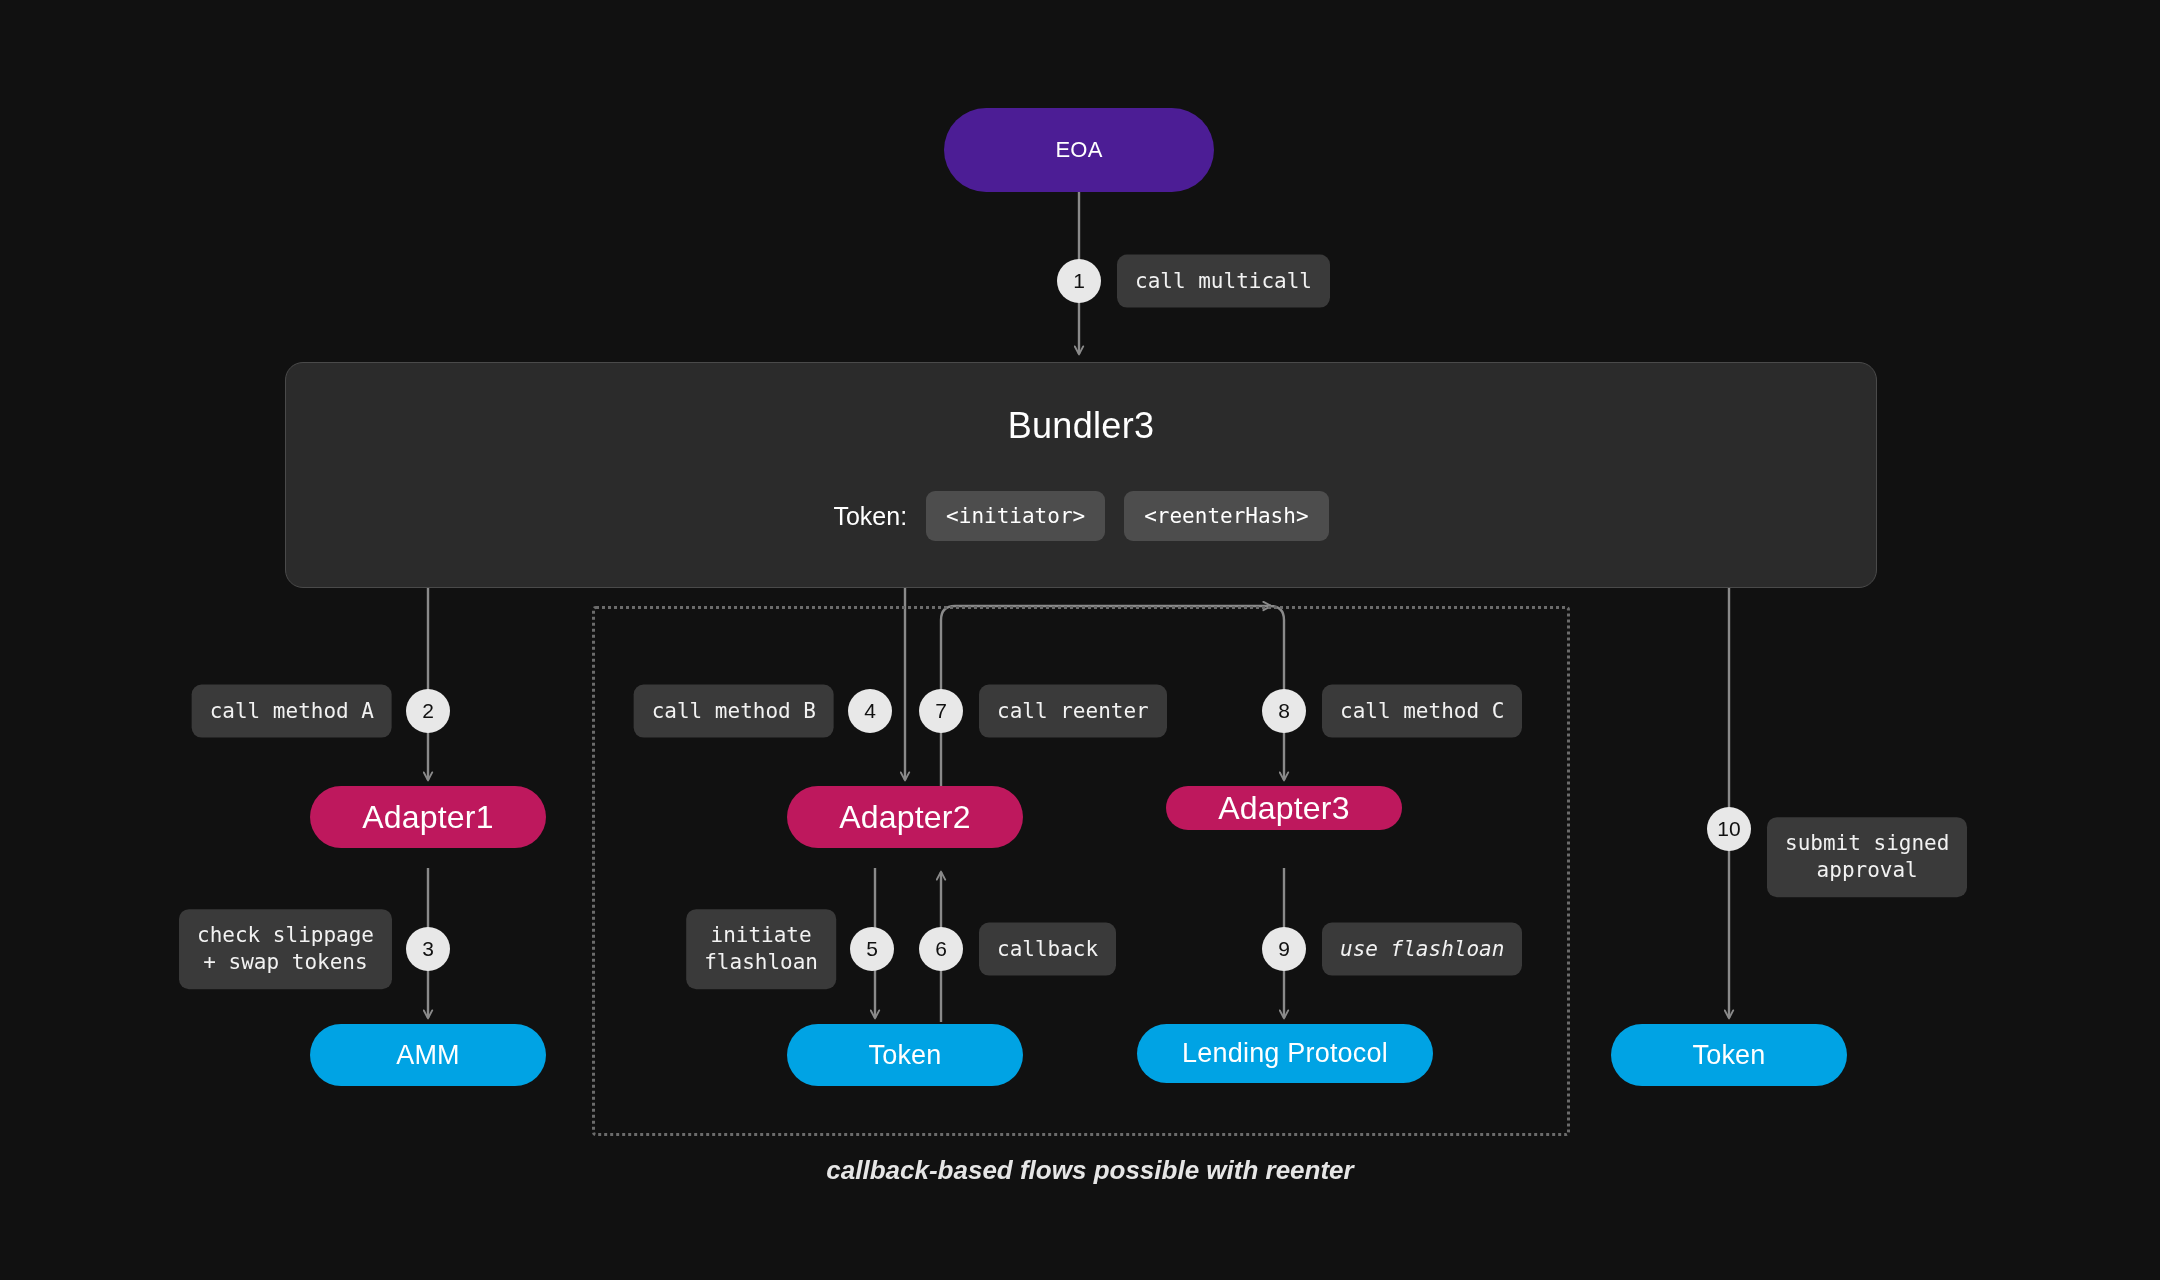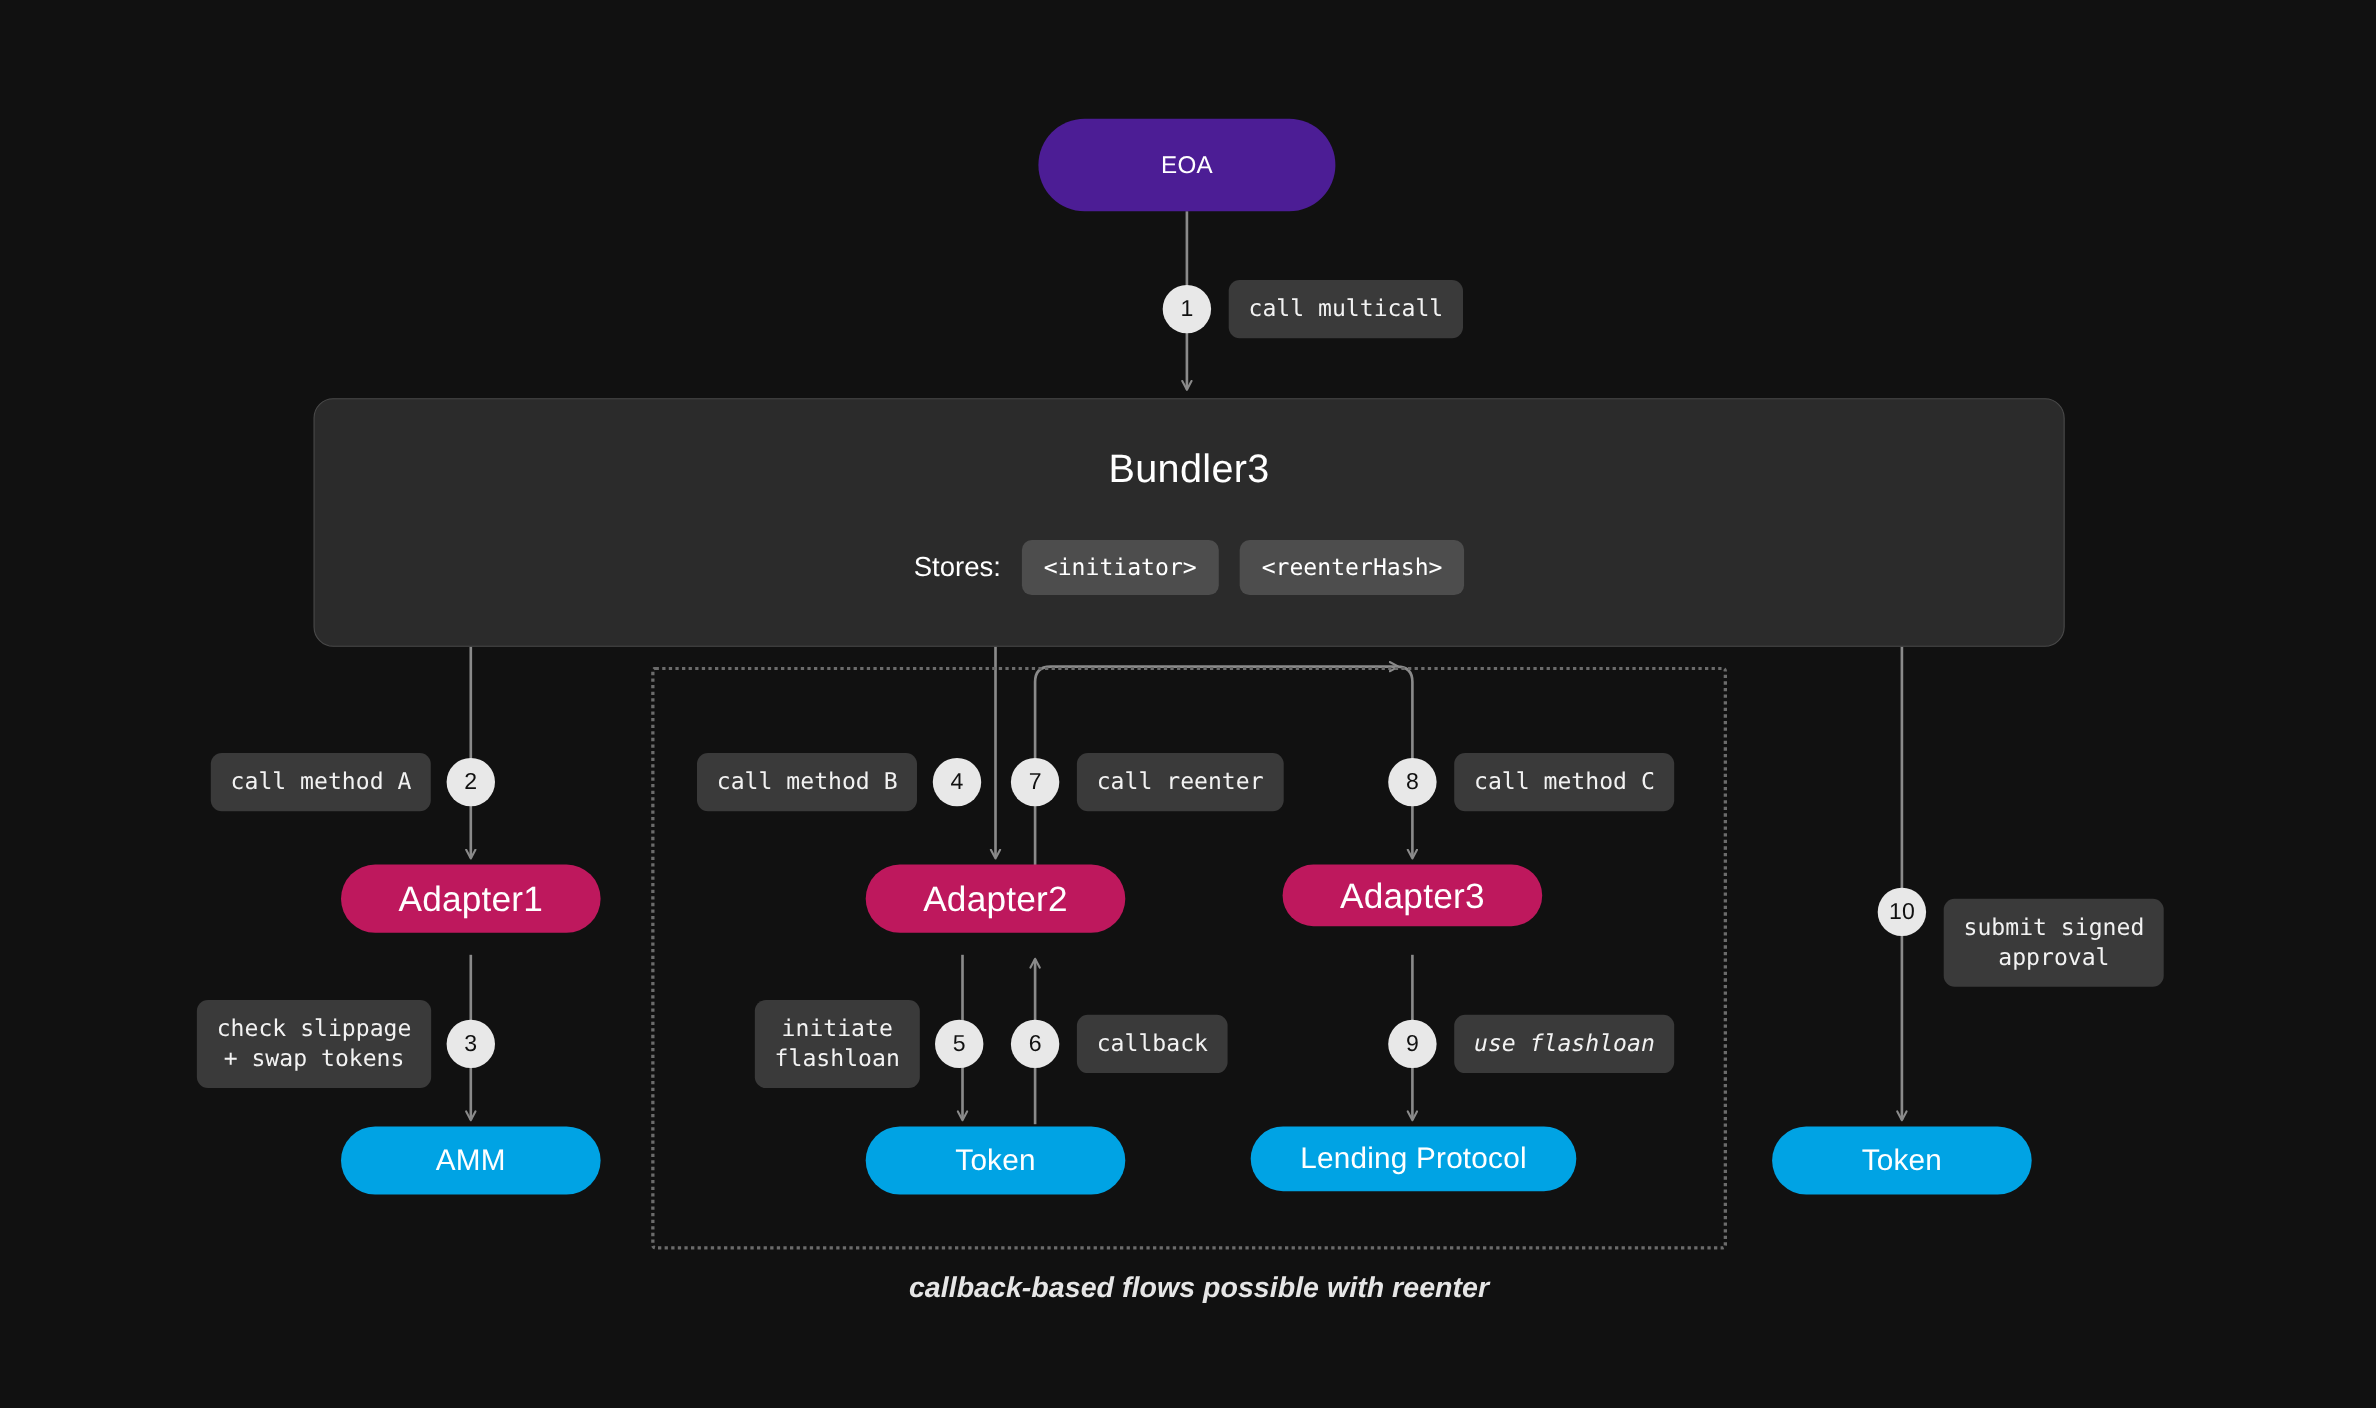--- a/index.html
+++ b/index.html
@@ -175,33 +175,33 @@
   <div class="dotted-group" style="left:592px; top:606px; width:978px; height:530px;"></div>
   <div class="group-caption" style="left:1090px; top:1155px;">callback-based flows possible with reenter</div>
 
   <div class="node node-eoa" style="left:944px; top:108px; width:270px; height:84px;">
     <span>EOA</span>
   </div>
 
   <div class="bundler-box" style="left:285px; top:362px; width:1592px; height:226px;">
     <div class="bundler-title">Bundler3</div>
     <div class="bundler-stores">
-      <span class="stores-label">Stores:</span>
+      <span class="stores-label">Token:</span>
       <span class="store-chip">&lt;initiator&gt;</span>
       <span class="store-chip">&lt;reenterHash&gt;</span>
     </div>
   </div>
 
   <div class="node node-adapter" style="left:310px; top:786px; width:236px; height:62px;">
     <span>Adapter1</span>
   </div>
   <div class="node node-adapter" style="left:787px; top:786px; width:236px; height:62px;">
     <span>Adapter2</span>
   </div>
-  <div class="node node-adapter" style="left:1166px; top:786px; width:236px; height:56px;">
+  <div class="node node-adapter" style="left:1166px; top:786px; width:236px; height:44px;">
     <span>Adapter3</span>
   </div>
 
   <div class="node node-leaf" style="left:310px; top:1024px; width:236px; height:62px;">
     <span>AMM</span>
   </div>
   <div class="node node-leaf" style="left:787px; top:1024px; width:236px; height:62px;">
     <span>Token</span>
   </div>
   <div class="node node-leaf" style="left:1137px; top:1024px; width:296px; height:59px;">

